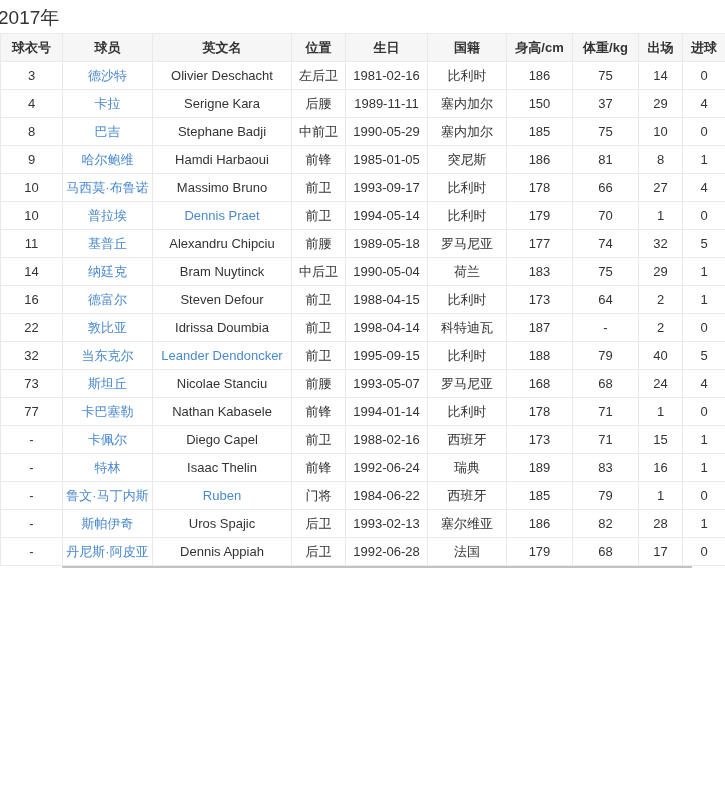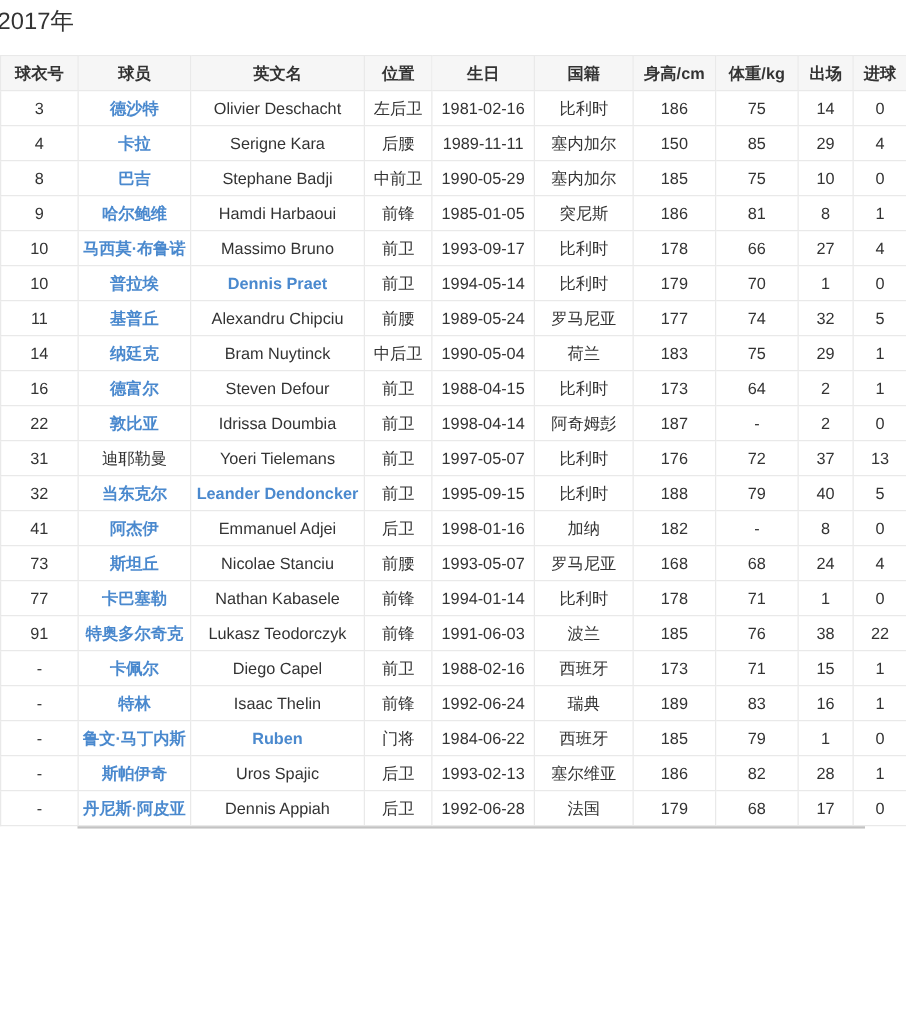--- a/index.html
+++ b/index.html
@@ -24,21 +24,21 @@
     color: var(--text-color);
     margin: 0;
     padding: 7px 0 0 0;
     margin-left: -2px;
     line-height: 22px;
   }
   table.player-table {
     width: 725px;
     border-collapse: collapse;
     table-layout: fixed;
-    margin-top: 15px;
+    margin-top: 4px;
     font-size: 13px;
   }
   table.player-table th,
   table.player-table td {
     border: 1px solid var(--border-color);
     height: 28px;
     padding: 0 2px;
     text-align: center;
     vertical-align: middle;
     overflow: hidden;
@@ -50,21 +50,20 @@
     color: var(--text-color);
   }
   table.player-table td {
     color: var(--text-color);
     background: #ffffff;
   }
   a.player-link {
     color: var(--link-color);
     text-decoration: none;
     cursor: pointer;
-    font-weight: bold;
   }
   .bottom-line {
     height: 2px;
     background: var(--bottom-line);
     margin-left: 62px;
     width: 630px;
   }
 </style>
 </head>
 <body>
@@ -112,21 +111,21 @@
         <td>0</td>
       </tr>
       <tr>
         <td>4</td>
         <td><a class="player-link">卡拉</a></td>
         <td>Serigne Kara</td>
         <td>后腰</td>
         <td>1989-11-11</td>
         <td>塞内加尔</td>
         <td>150</td>
-        <td>85</td>
+        <td>37</td>
         <td>29</td>
         <td>4</td>
       </tr>
       <tr>
         <td>8</td>
         <td><a class="player-link">巴吉</a></td>
         <td>Stephane Badji</td>
         <td>中前卫</td>
         <td>1990-05-29</td>
         <td>塞内加尔</td>
@@ -169,21 +168,21 @@
         <td>179</td>
         <td>70</td>
         <td>1</td>
         <td>0</td>
       </tr>
       <tr>
         <td>11</td>
         <td><a class="player-link">基普丘</a></td>
         <td>Alexandru Chipciu</td>
         <td>前腰</td>
-        <td>1989-05-24</td>
+        <td>1989-05-18</td>
         <td>罗马尼亚</td>
         <td>177</td>
         <td>74</td>
         <td>32</td>
         <td>5</td>
       </tr>
       <tr>
         <td>14</td>
         <td><a class="player-link">纳廷克</a></td>
         <td>Bram Nuytinck</td>
@@ -206,61 +205,37 @@
         <td>64</td>
         <td>2</td>
         <td>1</td>
       </tr>
       <tr>
         <td>22</td>
         <td><a class="player-link">敦比亚</a></td>
         <td>Idrissa Doumbia</td>
         <td>前卫</td>
         <td>1998-04-14</td>
-        <td>阿奇姆彭</td>
+        <td>科特迪瓦</td>
         <td>187</td>
         <td>-</td>
         <td>2</td>
         <td>0</td>
-      </tr>
-      <tr>
-        <td>31</td>
-        <td>迪耶勒曼</td>
-        <td>Yoeri Tielemans</td>
-        <td>前卫</td>
-        <td>1997-05-07</td>
-        <td>比利时</td>
-        <td>176</td>
-        <td>72</td>
-        <td>37</td>
-        <td>13</td>
       </tr>
       <tr>
         <td>32</td>
         <td><a class="player-link">当东克尔</a></td>
         <td><a class="player-link">Leander Dendoncker</a></td>
         <td>前卫</td>
         <td>1995-09-15</td>
         <td>比利时</td>
         <td>188</td>
         <td>79</td>
         <td>40</td>
         <td>5</td>
-      </tr>
-      <tr>
-        <td>41</td>
-        <td><a class="player-link">阿杰伊</a></td>
-        <td>Emmanuel Adjei</td>
-        <td>后卫</td>
-        <td>1998-01-16</td>
-        <td>加纳</td>
-        <td>182</td>
-        <td>-</td>
-        <td>8</td>
-        <td>0</td>
       </tr>
       <tr>
         <td>73</td>
         <td><a class="player-link">斯坦丘</a></td>
         <td>Nicolae Stanciu</td>
         <td>前腰</td>
         <td>1993-05-07</td>
         <td>罗马尼亚</td>
         <td>168</td>
         <td>68</td>
@@ -273,32 +248,20 @@
         <td>Nathan Kabasele</td>
         <td>前锋</td>
         <td>1994-01-14</td>
         <td>比利时</td>
         <td>178</td>
         <td>71</td>
         <td>1</td>
         <td>0</td>
       </tr>
       <tr>
-        <td>91</td>
-        <td><a class="player-link">特奥多尔奇克</a></td>
-        <td>Lukasz Teodorczyk</td>
-        <td>前锋</td>
-        <td>1991-06-03</td>
-        <td>波兰</td>
-        <td>185</td>
-        <td>76</td>
-        <td>38</td>
-        <td>22</td>
-      </tr>
-      <tr>
         <td>-</td>
         <td><a class="player-link">卡佩尔</a></td>
         <td>Diego Capel</td>
         <td>前卫</td>
         <td>1988-02-16</td>
         <td>西班牙</td>
         <td>173</td>
         <td>71</td>
         <td>15</td>
         <td>1</td>

